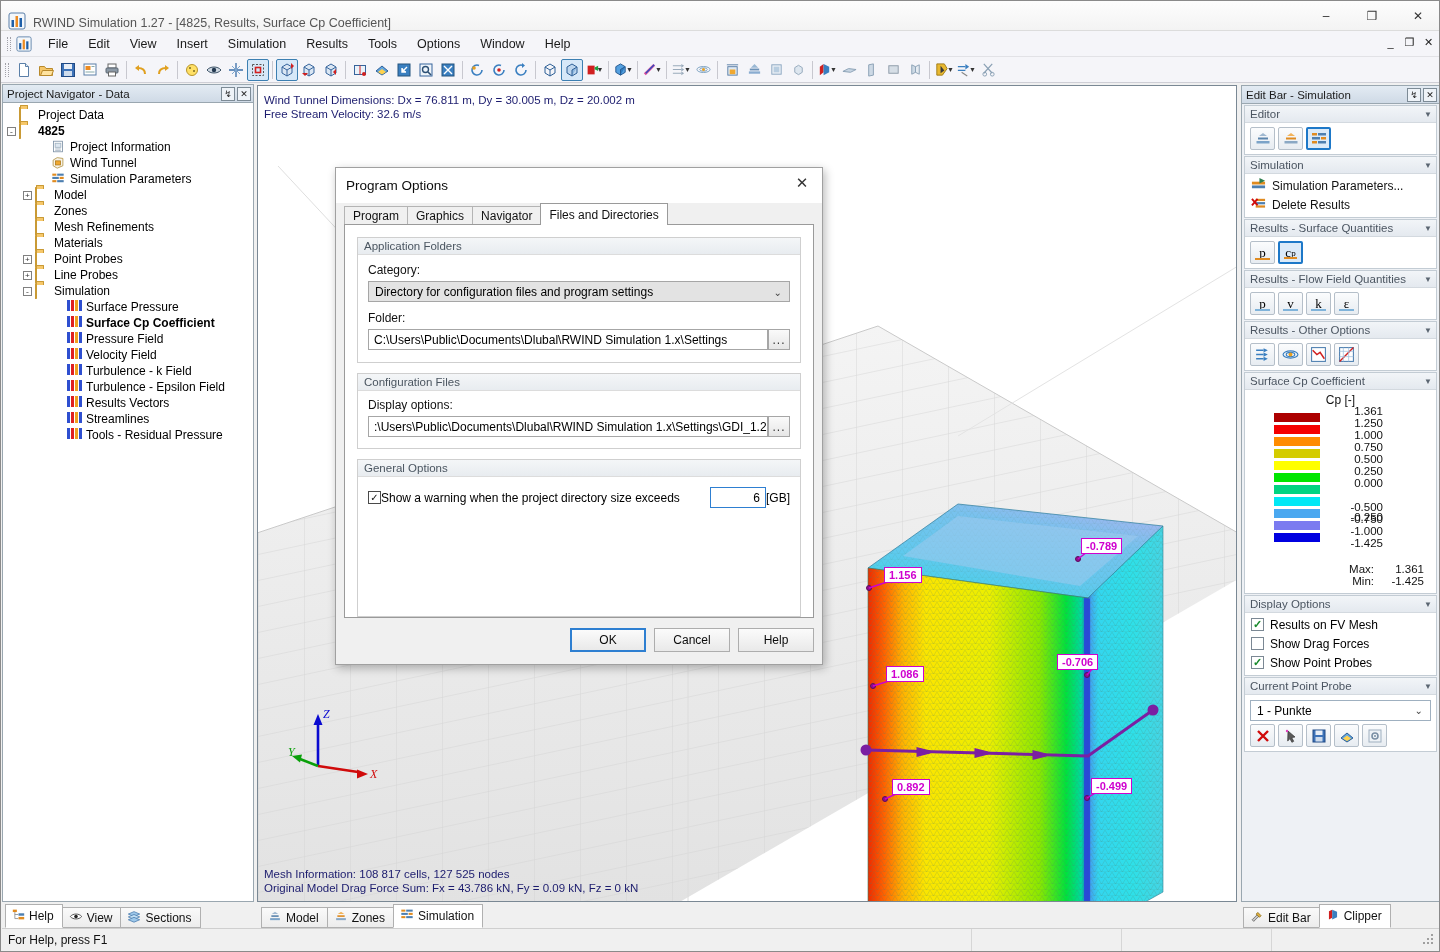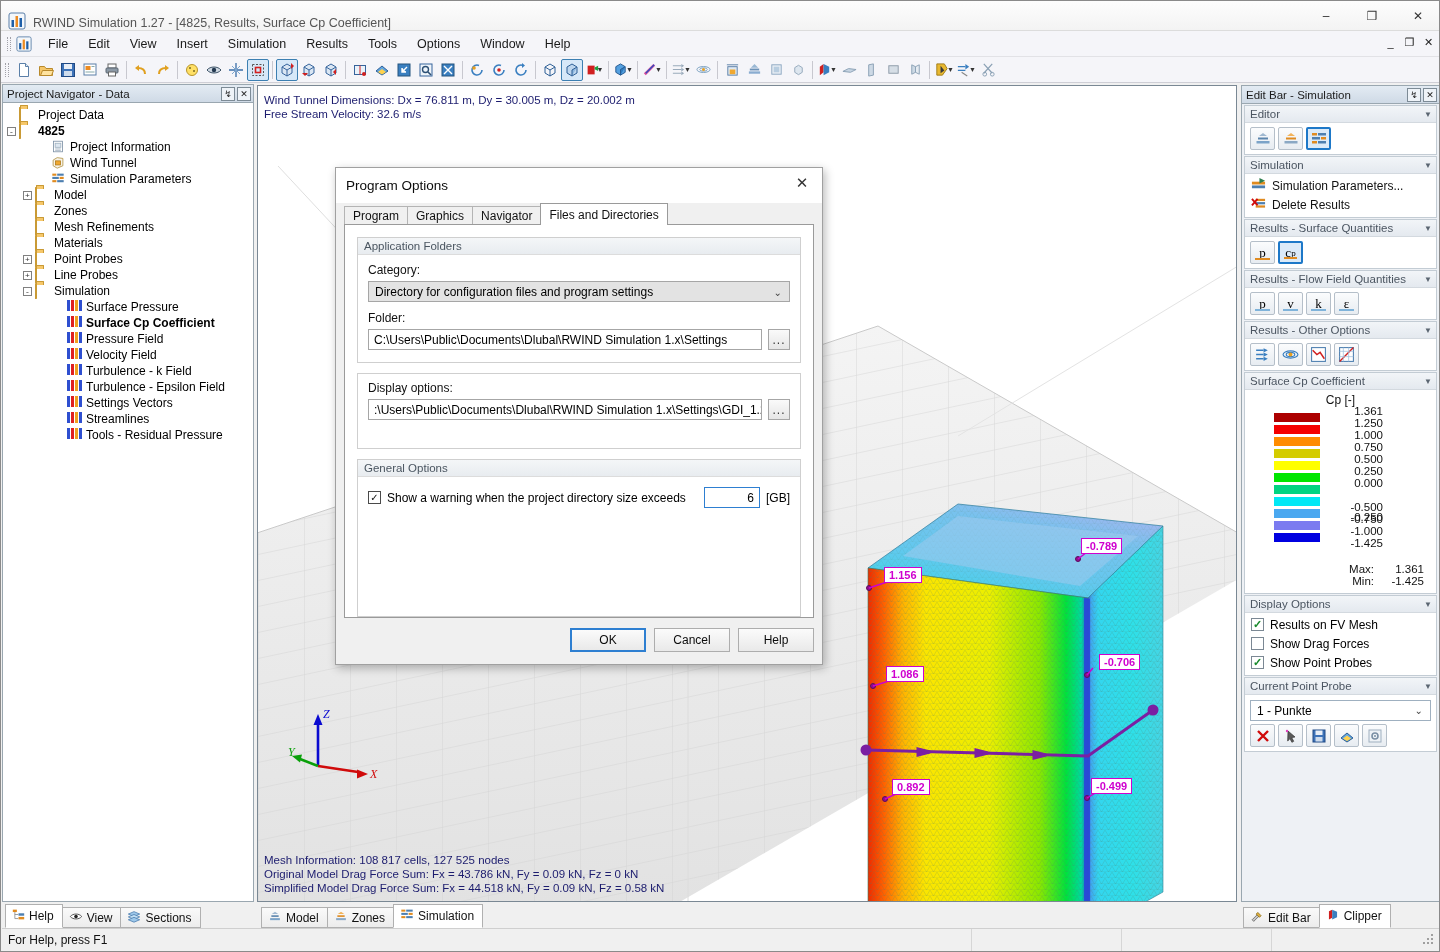--- a/index.html
+++ b/index.html
@@ -171,21 +171,21 @@
   .textbox {
     height: 21px; background: #fff; border: 1px solid #a6a6a6;
     display: flex; align-items: center; padding: 0 5px; font-size: 12px; color: #000;
     overflow: hidden; white-space: nowrap;
   }
   .btn-dots {
     width: 22px; height: 21px; background: linear-gradient(to bottom,#fafafa,#e6e6e6);
     border: 1px solid #a6a6a6; display: flex; align-items: center; justify-content: center;
     font-size: 12px; color: #333; letter-spacing: 1px;
   }
-  .row { display: flex; gap: 6px; align-items: center; }
+  .row { display: flex; align-items: center; }
   .chk {
     width: 13px; height: 13px; background: #fff; border: 1px solid #4a4a4a;
     display: inline-flex; align-items: center; justify-content: center;
     font-size: 10px; line-height: 1; color: #111; flex: none;
   }
   .numbox {
     width: 56px; height: 21px; background: #fff; border: 1px solid #2e7fd1;
     display: flex; align-items: center; justify-content: flex-end;
     padding-right: 5px; font-size: 12px;
   }
@@ -760,21 +760,21 @@
         <div class="tnode" style="padding-left: 48px;">
           <span class="texp blank"></span>
           <span class="ticon">
             <span class="resicon">
               <i style="background:#2e4fd0"></i>
               <i style="background:#e02020"></i>
               <i style="background:#f0a020"></i>
               <i style="background:#2e4fd0"></i>
             </span>
           </span>
-          <span class="tlabel">Settings Vectors</span>
+          <span class="tlabel">Results Vectors</span>
         </div>
         <div class="tnode" style="padding-left: 48px;">
           <span class="texp blank"></span>
           <span class="ticon">
             <span class="resicon">
               <i style="background:#2e4fd0"></i>
               <i style="background:#e02020"></i>
               <i style="background:#f0a020"></i>
               <i style="background:#2e4fd0"></i>
             </span>
@@ -879,21 +879,20 @@
       </g>
     </svg>
 
     <div class="vp-info top">
       <div>Wind Tunnel Dimensions: Dx = 76.811 m, Dy = 30.005 m, Dz = 20.002 m</div>
       <div>Free Stream Velocity: 32.6 m/s</div>
     </div>
     <div class="vp-info bottom">
       <div>Mesh Information: 108 817 cells, 127 525 nodes</div>
       <div>Original Model Drag Force Sum: Fx = 43.786 kN, Fy = 0.09 kN, Fz = 0 kN</div>
-      <div>Simplified Model Drag Force Sum: Fx = 44.518 kN, Fy = 0.09 kN, Fz = 0.58 kN</div>
     </div>
 
     <div id="probe-layer">
         <div class="probe-dot" style="left: 608px; top: 499px;"></div>
         <svg width="980" height="817" style="position: absolute; left: 0px; top: 0px; pointer-events: none;">
           <line x1="611" y1="502" x2="632" y2="495" stroke="#cf00cf" stroke-width="1.4"></line>
         </svg>
         <div class="probe-label" style="left: 626px; top: 481px;">1.156</div>
         <div class="probe-dot" style="left: 612px; top: 597px;"></div>
         <svg width="980" height="817" style="position: absolute; left: 0px; top: 0px; pointer-events: none;">
@@ -907,21 +906,21 @@
         <div class="probe-label" style="left: 634px; top: 693px;">0.892</div>
         <div class="probe-dot" style="left: 817px; top: 470px;"></div>
         <svg width="980" height="817" style="position: absolute; left: 0px; top: 0px; pointer-events: none;">
           <line x1="820" y1="473" x2="829" y2="466" stroke="#cf00cf" stroke-width="1.4"></line>
         </svg>
         <div class="probe-label" style="left: 823px; top: 452px;">-0.789</div>
         <div class="probe-dot" style="left: 826px; top: 586px;"></div>
         <svg width="980" height="817" style="position: absolute; left: 0px; top: 0px; pointer-events: none;">
           <line x1="829" y1="589" x2="835" y2="582" stroke="#cf00cf" stroke-width="1.4"></line>
         </svg>
-        <div class="probe-label" style="left: 841px; top: 568px;">-0.706</div>
+        <div class="probe-label" style="left: 799px; top: 568px;">-0.706</div>
         <div class="probe-dot" style="left: 826px; top: 709px;"></div>
         <svg width="980" height="817" style="position: absolute; left: 0px; top: 0px; pointer-events: none;">
           <line x1="829" y1="712" x2="839" y2="706" stroke="#cf00cf" stroke-width="1.4"></line>
         </svg>
         <div class="probe-label" style="left: 833px; top: 692px;">-0.499</div>
       </div>
   </div>
 
   <div class="dialog">
     <div class="dlg-title">
@@ -950,20 +949,21 @@
             <div class="row">
               <div class="textbox" style="flex:1;">
                 <span>C:\Users\Public\Documents\Dlubal\RWIND Simulation 1.x\Settings</span>
               </div>
               <div class="btn-dots">...</div>
             </div>
           </div>
         </div>
 
         <div class="groupbox" style="left:12px; top:148px; right:12px; height:76px;">
+          <div class="gb-header">Configuration Files</div>
           <div class="gb-body" style="padding-top:7px;">
             <div class="lbl">Display options:</div>
             <div class="row">
               <div class="textbox" style="flex:1;">
                 <span>:\Users\Public\Documents\Dlubal\RWIND Simulation 1.x\Settings\GDI_1.27.cfg</span>
               </div>
               <div class="btn-dots">...</div>
             </div>
           </div>
         </div>

